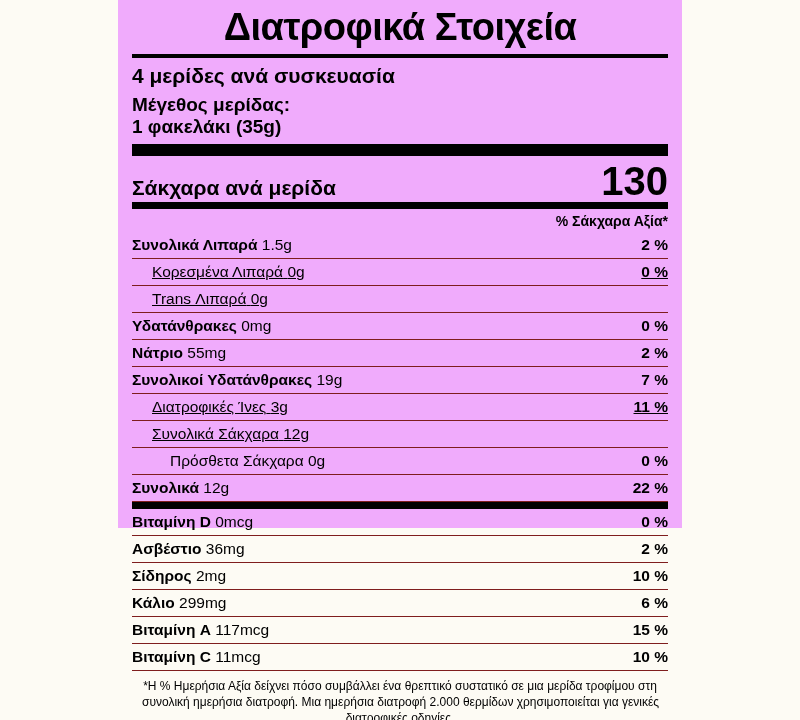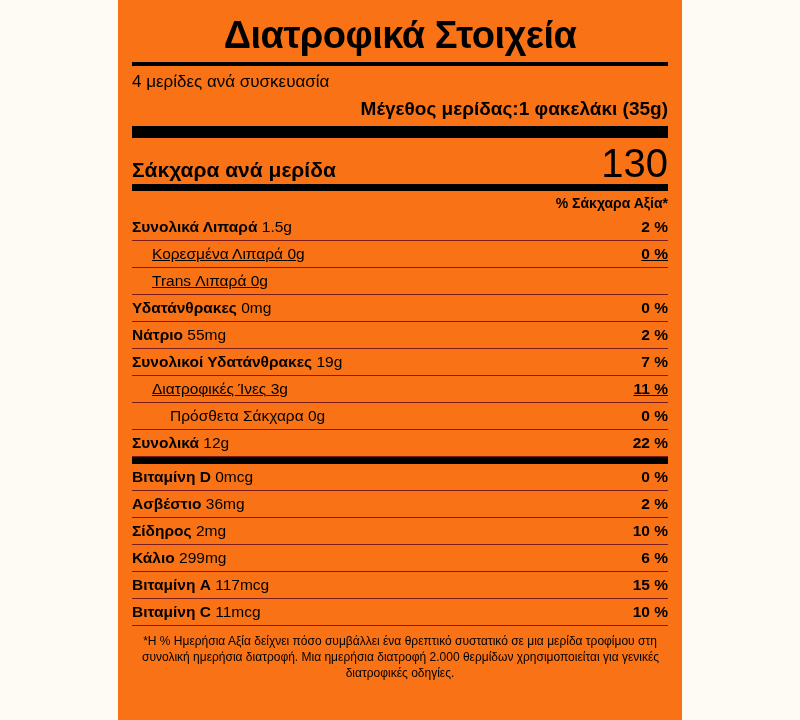--- a/index.html
+++ b/index.html
@@ -12,65 +12,67 @@
     height: 720px;
     font-family: "Liberation Sans", sans-serif;
     color: #000;
     overflow: hidden;
   }
   .panel {
     position: absolute;
     left: 118px;
     top: 0;
     width: 564px;
-    height: 720px;
-    background: #f97316;
+    height: 528px;
+    background: #f0abfc;
     box-sizing: border-box;
-    padding: 8px 14px;
+    padding: 0 14px;
   }
   .title {
     text-align: center;
     font-size: 38px;
     font-weight: bold;
     letter-spacing: -0.5px;
     line-height: 1.05;
     padding-top: 8px;
     padding-bottom: 6px;
   }
   .rule-med  { border-bottom: 4px solid #000; }
   .rule-thick{ border-bottom: 12px solid #000; }
   .rule-mid  { border-bottom: 7px solid #000; }
 
   .servings {
-    font-size: 17px;
+    font-size: 21px;
     padding: 6px 0 4px 0;
+    font-weight: bold;
   }
   .serving-size {
     display: flex;
-    justify-content: flex-end;
+    justify-content: center;
     align-items: baseline;
     font-size: 19px;
     font-weight: bold;
     padding: 2px 0 6px 0;
+    flex-direction: column;
   }
   .serving-size .val { font-weight: bold; }
 
   .calories-row {
     display: flex;
     justify-content: space-between;
     align-items: flex-end;
     padding: 6px 0 2px 0;
   }
   .calories-label {
     font-size: 21px;
     font-weight: bold;
   }
   .calories-value {
     font-size: 40px;
-    font-weight: normal;
+    font-weight: bold;
     line-height: 0.95;
   }
 
   .dv-header {
     text-align: right;
     font-size: 14px;
     font-weight: bold;
     padding: 4px 0 3px 0;
   }
 
@@ -146,20 +148,24 @@
       <span class="pct">2 %</span>
     </div>
     <div class="row">
       <span class="label"><b>Συνολικοί Υδατάνθρακες</b> <span>19g</span></span>
       <span class="pct">7 %</span>
     </div>
     <div class="row indent1">
       <span class="label"><span>Διατροφικές Ίνες</span> <span>3g</span></span>
       <span class="pct">11 %</span>
     </div>
+    <div class="row indent1">
+      <span class="label"><span>Συνολικά Σάκχαρα</span> <span>12g</span></span>
+      <span class="pct"></span>
+    </div>
     <div class="row indent2">
       <span class="label"><span>Πρόσθετα Σάκχαρα</span> <span>0g</span></span>
       <span class="pct">0 %</span>
     </div>
     <div class="row">
       <span class="label"><b>Συνολικά</b> <span>12g</span></span>
       <span class="pct">22 %</span>
     </div>
   </div>
 

